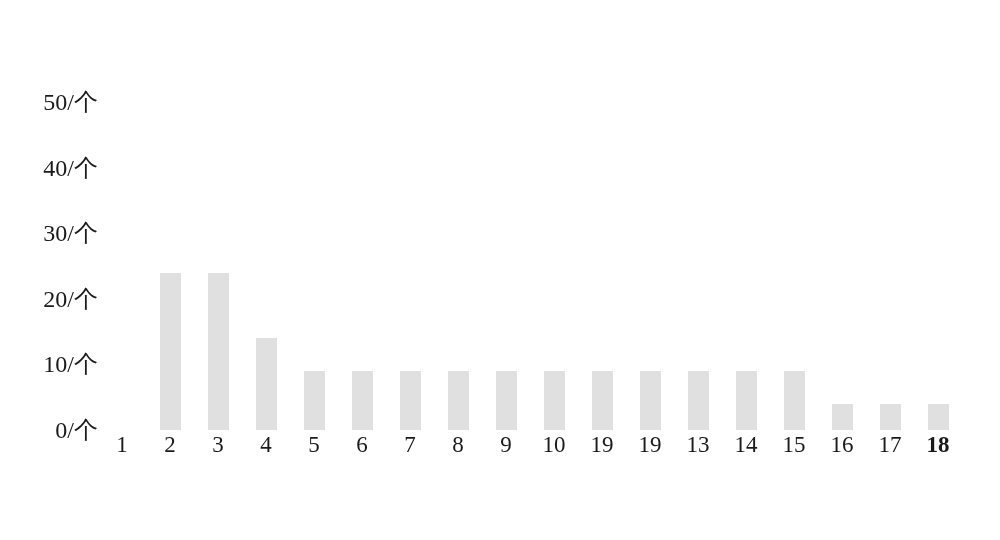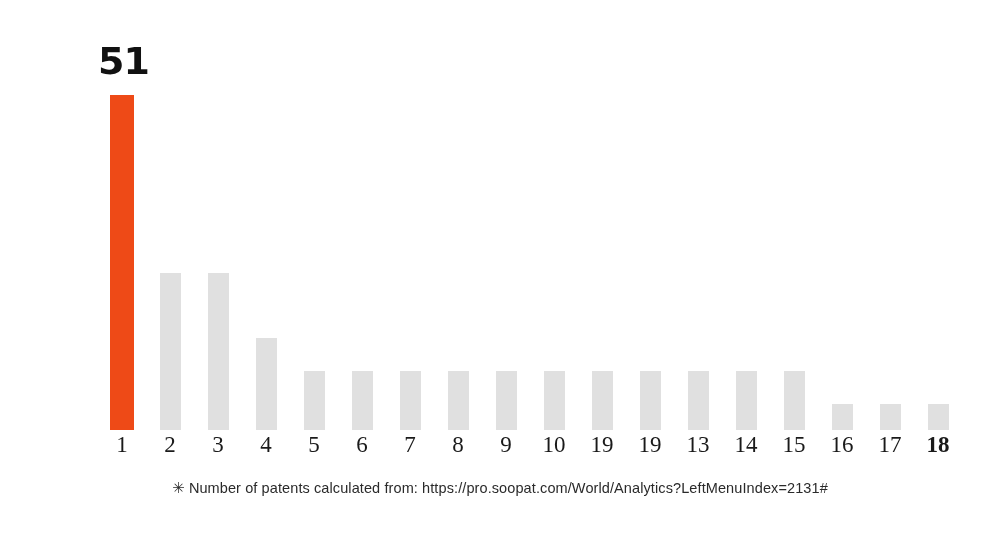--- a/index.html
+++ b/index.html
@@ -140,27 +140,31 @@
   .footnote .star {
     font-size: 15px;
     margin-right: 4px;
   }
 </style>
 </head>
 <body>
 
 <div id="chart-root">
 
+  <div class="y-axis">
+      <div class="y-tick" style="top: -1px;">50/个</div>
+      <div class="y-tick" style="top: 64.6px;">40/个</div>
+      <div class="y-tick" style="top: 130.2px;">30/个</div>
+      <div class="y-tick" style="top: 195.8px;">20/个</div>
+      <div class="y-tick" style="top: 261.4px;">10/个</div>
+      <div class="y-tick" style="top: 327px;">0/个</div>
+    </div>
 
   <div class="plot">
     <div class="bars">
-        <div class="bar-slot" style="left: 0px;">
-          <div class="bar highlight" style="height: 334.56px;"></div>
-          <div class="bar-value" style="bottom: 346.56px;">51</div>
-        </div>
         <div class="bar-slot" style="left: 48px;">
           <div class="bar" style="height: 157.44px;"></div>
         </div>
         <div class="bar-slot" style="left: 96px;">
           <div class="bar" style="height: 157.44px;"></div>
         </div>
         <div class="bar-slot" style="left: 144px;">
           <div class="bar" style="height: 91.84px;"></div>
         </div>
         <div class="bar-slot" style="left: 192px;">
@@ -223,17 +227,14 @@
       <div class="x-tick" style="left: 528px;">19</div>
       <div class="x-tick" style="left: 576px;">13</div>
       <div class="x-tick" style="left: 624px;">14</div>
       <div class="x-tick" style="left: 672px;">15</div>
       <div class="x-tick" style="left: 720px;">16</div>
       <div class="x-tick" style="left: 768px;">17</div>
       <div class="x-tick" style="left: 816px; font-weight: bold;">18</div>
     </div>
 
 
-  <div class="footnote">
-    <span class="star">✳</span><span>Number of patents calculated from: https://pro.soopat.com/World/Analytics?LeftMenuIndex=2131#</span>
-  </div>
 
 </div>
 
 </body></html>

